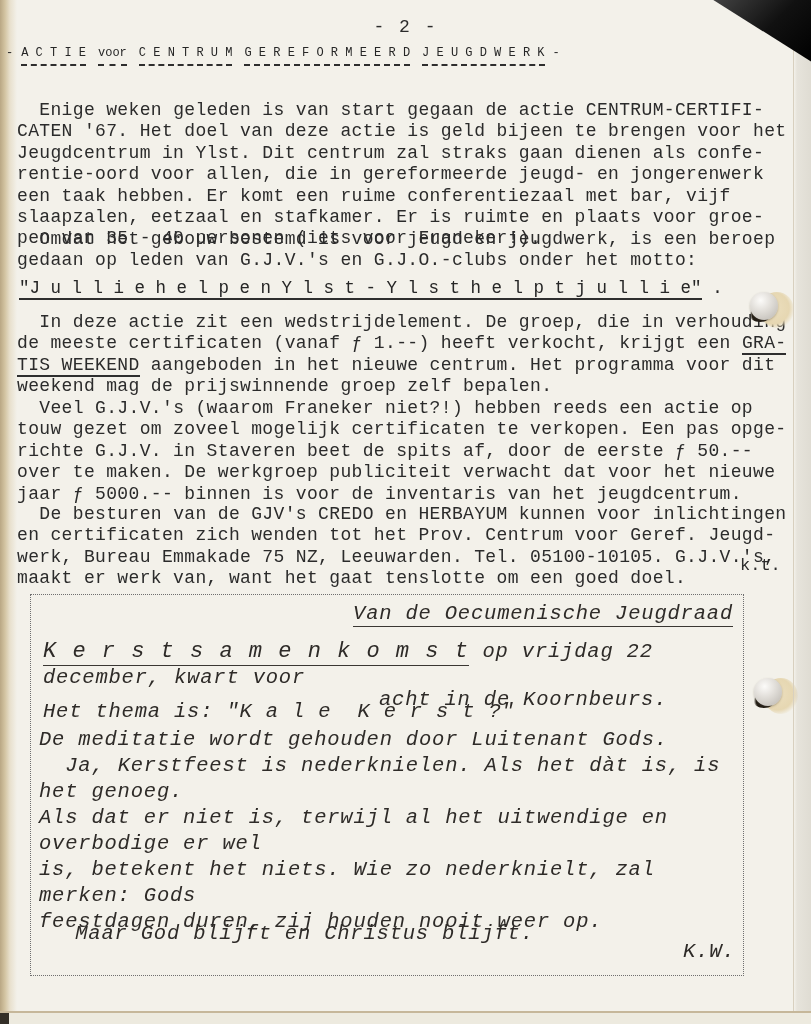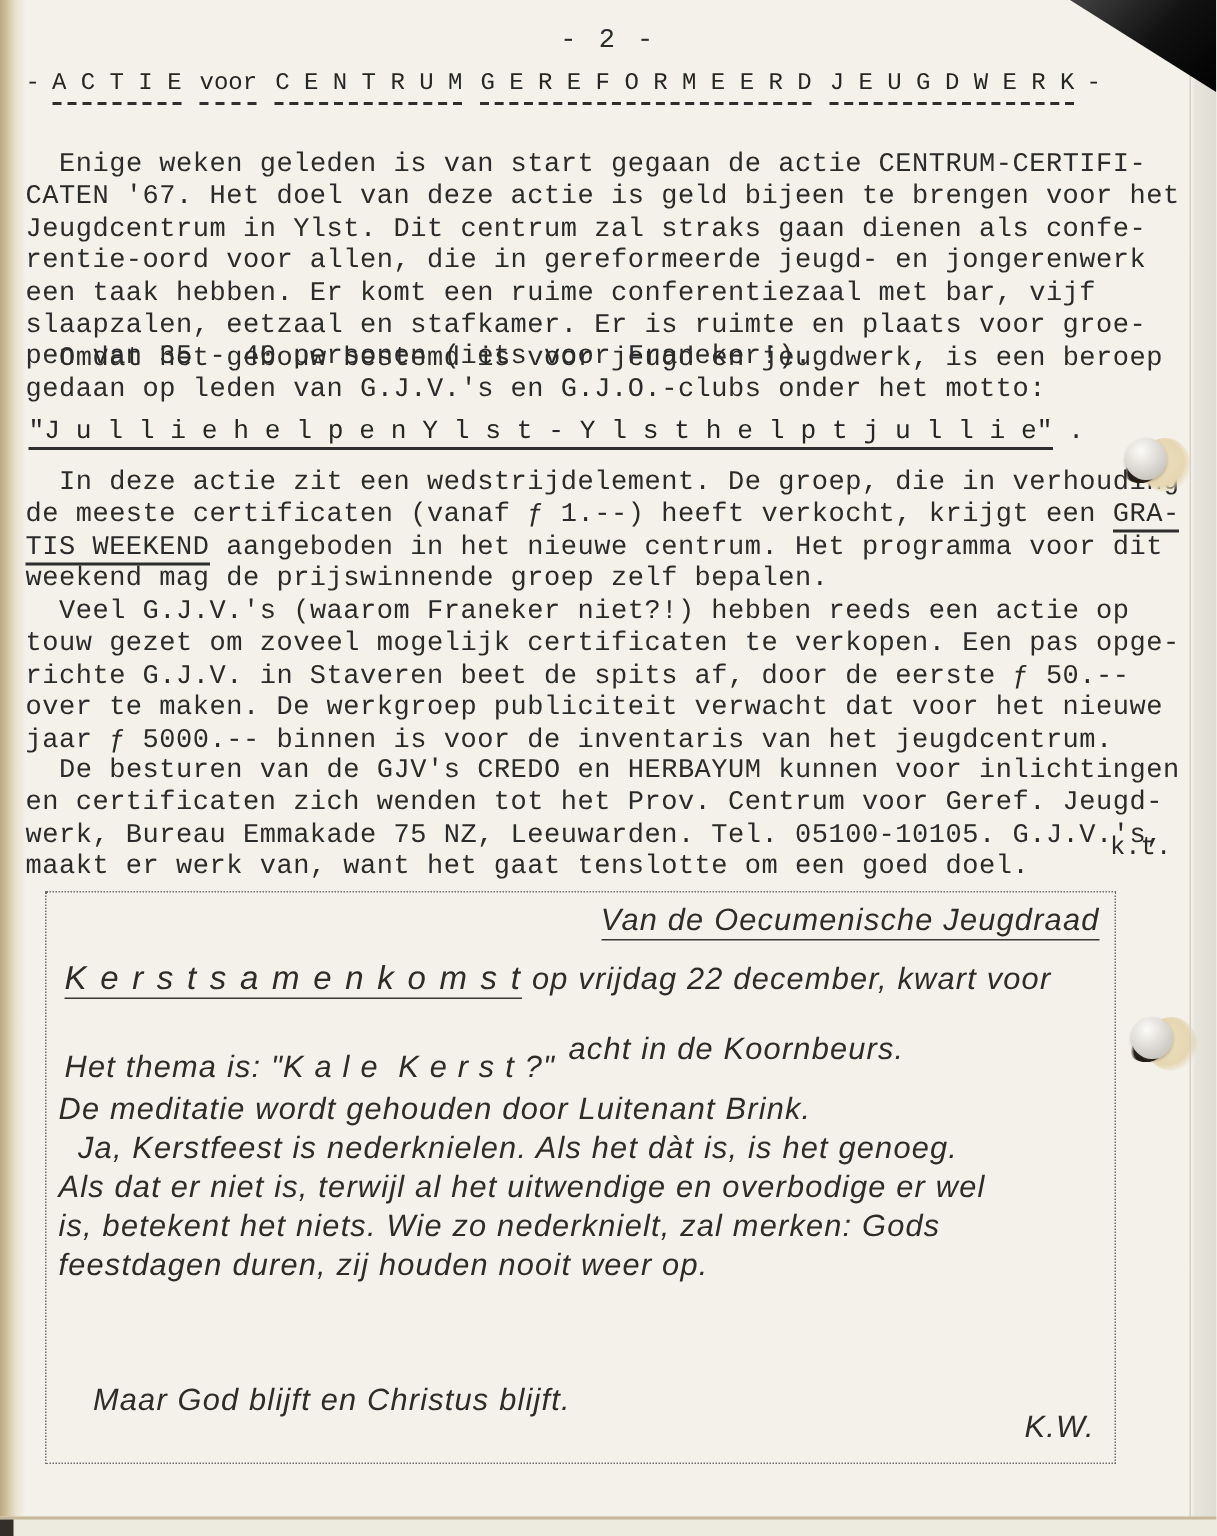--- a/index.html
+++ b/index.html
@@ -17,33 +17,33 @@
   .bottom-nub{position:absolute;left:0;top:1013px;width:9px;height:11px;background:#332e27;}
   .corner-dark{position:absolute;left:700px;top:0;width:111px;height:64px;
         background:linear-gradient(135deg,#4a4a4a 0%,#111 55%,#000 100%);
         clip-path:polygon(12% 0,100% 0,100% 96%);}
 
   
   .tw{position:absolute;left:17px;width:780px;color:#2b2b2b;
       font-size:18px;line-height:21.4px;letter-spacing:.35px;white-space:pre-wrap;}
   .pagenum{position:absolute;left:0;top:17px;width:811px;text-align:center;
       font-size:18px;color:#2b2b2b;letter-spacing:2px;}
-  .title{position:absolute;left:15px;top:46px;width:780px;font-size:16px;color:#262626;
+  .title{position:absolute;left:4px;top:46px;width:780px;font-size:12px;color:#262626;
       white-space:nowrap;}
   .title .w{border-bottom:2px dashed #2e2e2e;padding-bottom:4px;margin:0 6px;}
   .title .edge{margin:0 2px;}
   .u{text-decoration:none;border-bottom:2px solid #2e2e2e;}
   .motto{position:absolute;left:19px;top:278px;width:780px;font-size:17.5px;color:#262626;
       white-space:nowrap;}
   .sig-kt{position:absolute;left:740px;top:556px;font-size:17px;color:#2b2b2b;}
 
   
   .hand-box{position:absolute;left:30px;top:594px;width:712px;height:380px;
       border:1.5px dotted #6f6f6f;
-      font-family:Liberation Sans, sans-serif;font-style:italic;color:#2e2b28;}
+      font-family:Liberation Mono, monospace;font-style:italic;color:#2e2b28;}
   .hand-box .hl{position:absolute;font-size:20.5px;letter-spacing:.8px;white-space:pre-wrap;line-height:26px;}
   .hw-u{border-bottom:1.6px solid #3a3733;padding-bottom:1px;}
   .ev-title{font-size:22px;letter-spacing:1.5px;text-align:center;}
 
   
   .fastener{position:absolute;width:48px;height:42px;}
   .fastener .halo{position:absolute;left:14px;top:2px;width:34px;height:36px;border-radius:50%;
       background:radial-gradient(circle at 40% 45%,#ecdfbe 0%,#e6d7b2 55%,rgba(230,215,178,0) 75%);}
   .fastener .ball{position:absolute;left:4px;top:2px;width:28px;height:28px;border-radius:50%;
       background:radial-gradient(circle at 38% 30%,#fcfbf9 0%,#e2dfda 40%,#b9b5ae 100%);
@@ -88,21 +88,21 @@
 werk, Bureau Emmakade 75 NZ, Leeuwarden. Tel. 05100-10105. G.J.V.'s,
 maakt er werk van, want het gaat tenslotte om een goed doel.</div>
 
   <div class="sig-kt">k.t.</div>
 
   <div class="hand-box">
     <div class="hl" style="top:6px;right:10px"><span class="hw-u">Van de Oecumenische Jeugdraad</span></div>
     <div class="hl" style="top:44px;left:12px"><span class="hw-u ev-title">K e r s t s a m e n k o m s t</span><span> op vrijdag 22 december, kwart voor</span></div>
     <div class="hl" style="top:92px;left:348px">acht in de Koornbeurs.</div>
     <div class="hl" style="top:104px;left:12px">Het thema is: "K a l e  K e r s t ?"</div>
-    <div class="hl" style="top:132px;left:8px">De meditatie wordt gehouden door Luitenant Brink.</div>
+    <div class="hl" style="top:132px;left:8px">De meditatie wordt gehouden door Luitenant Gods.</div>
     <div class="hl" style="top:158px;left:8px">  Ja, Kerstfeest is nederknielen. Als het dàt is, is het genoeg.
 Als dat er niet is, terwijl al het uitwendige en overbodige er wel
 is, betekent het niets. Wie zo nederknielt, zal merken: Gods
 feestdagen duren, zij houden nooit weer op.</div>
     <div class="hl" style="top:326px;left:18px">  Maar God blijft en Christus blijft.</div>
     <div class="hl" style="top:344px;left:652px">K.W.</div>
   </div>
 
   <div class="fastener" style="left:746px;top:290px">
     <div class="halo"></div>

